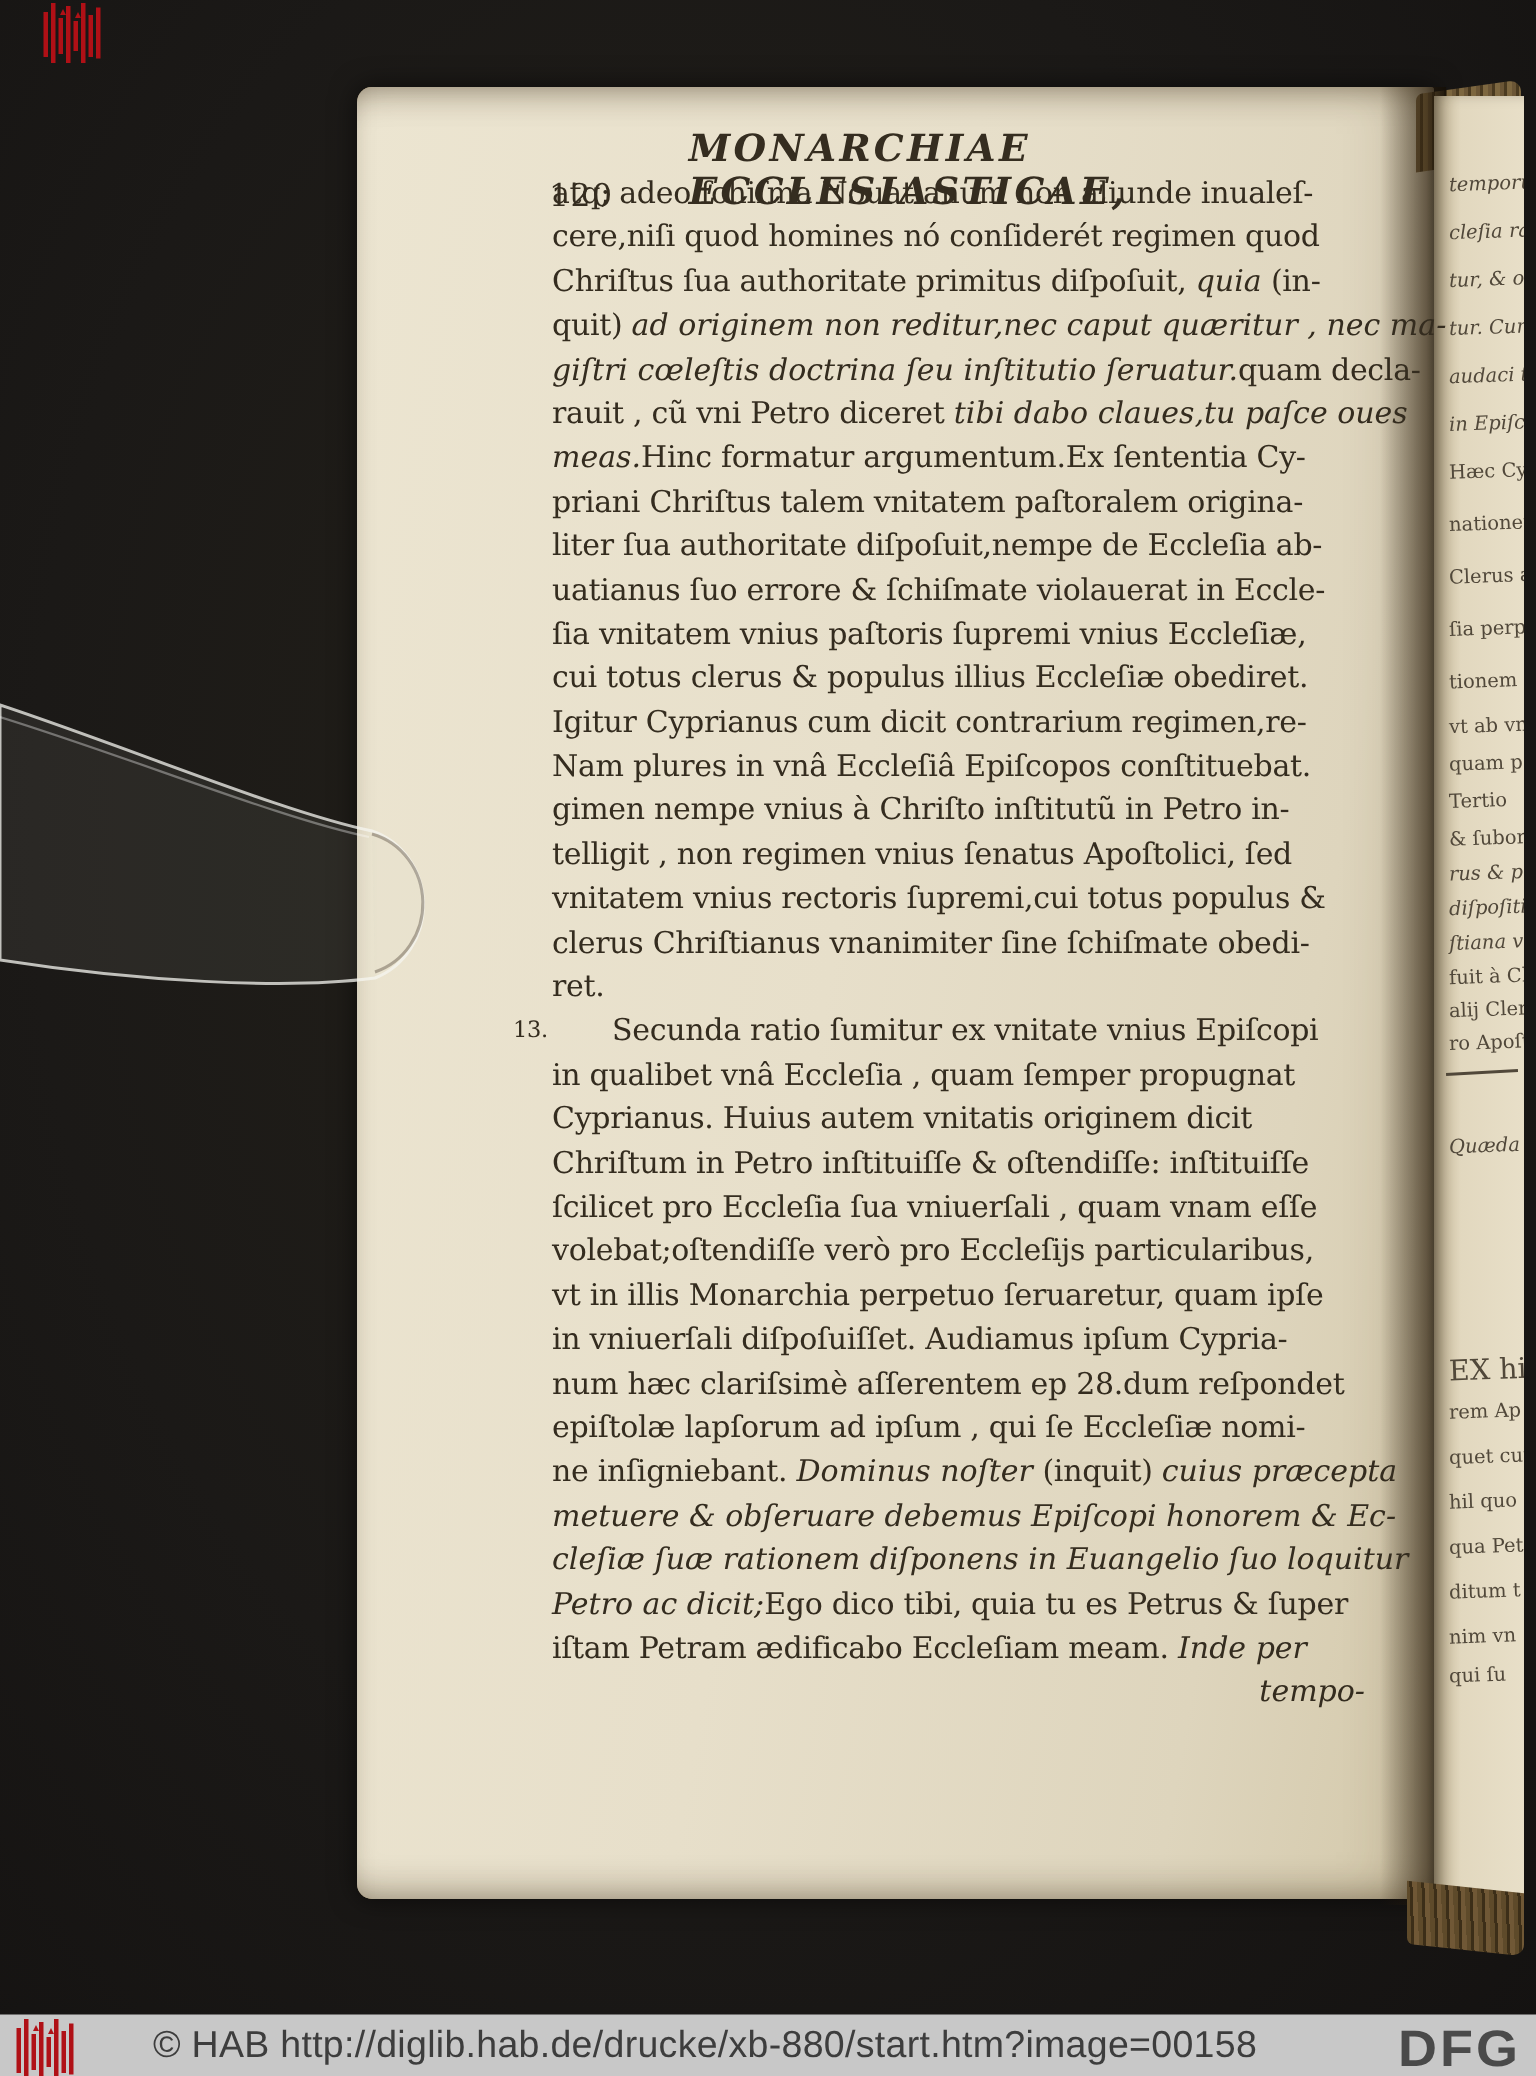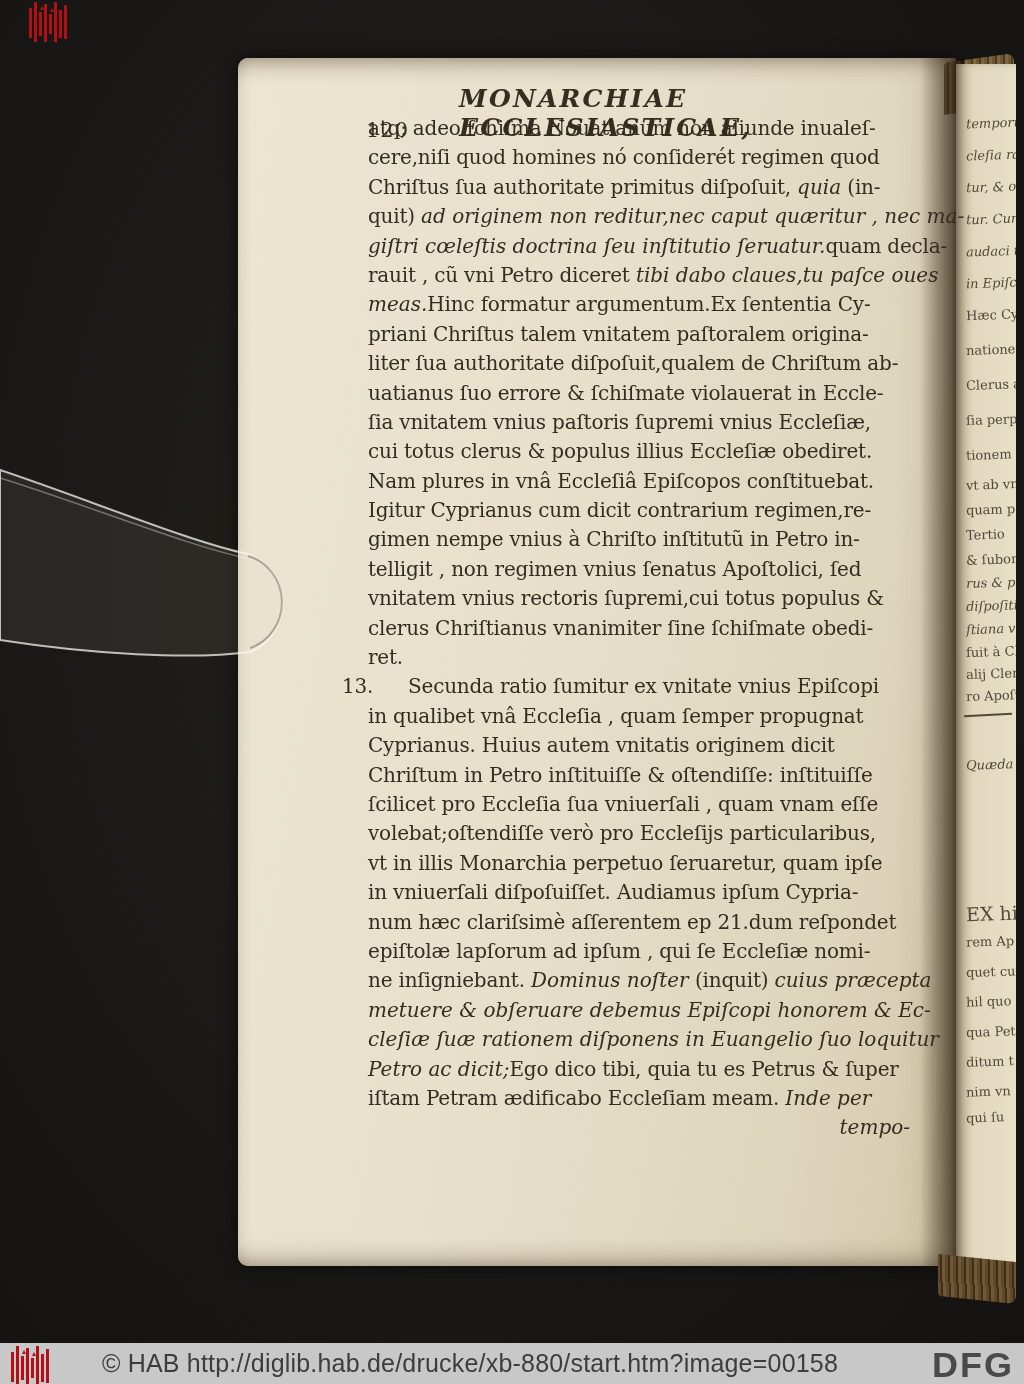--- a/index.html
+++ b/index.html
@@ -30,21 +30,21 @@
   #page-header{position:absolute;left:366px;top:84px;width:556px;display:flex;align-items:flex-end;
     color:#352d20;}
   #page-number{font-size:21px;letter-spacing:1px;}
   #running-title{margin-left:50px;font-style:italic;font-weight:bold;font-size:25px;letter-spacing:2.2px;}
   #text-block{position:absolute;left:368px;top:114px;width:556px;color:#342c1f;}
   #text-block .line{position:relative;height:29.4px;line-height:29.4px;font-size:20px;
     letter-spacing:-0.2px;white-space:nowrap;}
   #text-block .line .it{font-style:italic;letter-spacing:0;text-align:right;}
   #text-block .line.indent{padding-left:40px;}
   #text-block .line.catchword{text-align:right;padding-right:14px;}
-  .margin-num{position:absolute;left:-26px;top:0;font-size:20px;}
+  .margin-num{position:absolute;left:-26px;top:0;font-size:15px;}
   
   #next-page .frag{position:absolute;left:10px;font-size:13px;color:#51483a;white-space:nowrap;
     transform:rotate(-2deg);}
   #next-page .frag.it{font-style:italic;}
   #next-page .frag.big{font-size:19px;}
   #next-page .rule{position:absolute;left:8px;width:48px;height:2px;background:#51483a;transform:rotate(-3deg);}
   
   #glass-rod{position:absolute;left:0;top:438px;width:312px;height:244px;}
   
   #footer-bar{position:absolute;left:0;top:1343px;width:1024px;height:41px;background:#c8c8c8;
@@ -123,40 +123,40 @@
 
   <div id="text-block">
       <div class="line"><span>atq; adeo ſchiſma Nouatianum non aliunde inualeſ-</span></div>
       <div class="line"><span>cere,niſi quod homines nó conſiderét regimen quod</span></div>
       <div class="line"><span>Chriſtus ſua authoritate primitus diſpoſuit, </span><span class="it">quia</span><span> (in-</span></div>
       <div class="line"><span>quit) </span><span class="it">ad originem non reditur,nec caput quæritur , nec ma-</span></div>
       <div class="line"><span class="it">giſtri cœleſtis doctrina ſeu inſtitutio ſeruatur.</span><span>quam decla-</span></div>
       <div class="line"><span>rauit , cũ vni Petro diceret </span><span class="it">tibi dabo claues,tu paſce oues</span></div>
       <div class="line"><span class="it">meas.</span><span>Hinc formatur argumentum.Ex ſententia Cy-</span></div>
       <div class="line"><span>priani Chriſtus talem vnitatem paſtoralem origina-</span></div>
-      <div class="line"><span>liter ſua authoritate diſpoſuit,qualem de Chriſtum ab-</span></div>
+      <div class="line"><span>liter ſua authoritate diſpoſuit,nempe de Eccleſia ab-</span></div>
       <div class="line"><span>uatianus ſuo errore &amp; ſchiſmate violauerat in Eccle-</span></div>
       <div class="line"><span>ſia vnitatem vnius paſtoris ſupremi vnius Eccleſiæ,</span></div>
       <div class="line"><span>cui totus clerus &amp; populus illius Eccleſiæ obediret.</span></div>
+      <div class="line"><span>Igitur Cyprianus cum dicit contrarium regimen,re-</span></div>
       <div class="line"><span>Nam plures in vnâ Eccleſiâ Epiſcopos conſtituebat.</span></div>
-      <div class="line"><span>Igitur Cyprianus cum dicit contrarium regimen,re-</span></div>
       <div class="line"><span>gimen nempe vnius à Chriſto inſtitutũ in Petro in-</span></div>
       <div class="line"><span>telligit , non regimen vnius ſenatus Apoſtolici, ſed</span></div>
       <div class="line"><span>vnitatem vnius rectoris ſupremi,cui totus populus &amp;</span></div>
       <div class="line"><span>clerus Chriſtianus vnanimiter ſine ſchiſmate obedi-</span></div>
       <div class="line"><span>ret.</span></div>
       <div class="line indent"><span class="margin-num">13.</span><span>Secunda ratio ſumitur ex vnitate vnius Epiſcopi</span></div>
       <div class="line"><span>in qualibet vnâ Eccleſia , quam ſemper propugnat</span></div>
       <div class="line"><span>Cyprianus.  Huius autem vnitatis originem dicit</span></div>
       <div class="line"><span>Chriſtum in Petro inſtituiſſe &amp; oſtendiſſe: inſtituiſſe</span></div>
       <div class="line"><span>ſcilicet pro Eccleſia ſua vniuerſali , quam vnam eſſe</span></div>
       <div class="line"><span>volebat;oſtendiſſe verò pro Eccleſijs particularibus,</span></div>
       <div class="line"><span>vt in illis Monarchia perpetuo ſeruaretur, quam ipſe</span></div>
       <div class="line"><span>in vniuerſali diſpoſuiſſet. Audiamus ipſum  Cypria-</span></div>
-      <div class="line"><span>num hæc clariſsimè aſſerentem ep 21.dum reſpondet</span></div>
+      <div class="line"><span>num hæc clariſsimè aſſerentem ep 28.dum reſpondet</span></div>
       <div class="line"><span>epiſtolæ lapſorum ad ipſum , qui ſe Eccleſiæ  nomi-</span></div>
       <div class="line"><span>ne inſigniebant. </span><span class="it">Dominus noſter </span><span>(inquit) </span><span class="it">cuius præcepta</span></div>
       <div class="line"><span class="it">metuere &amp; obſeruare debemus Epiſcopi honorem &amp; Ec-</span></div>
       <div class="line"><span class="it">cleſiæ ſuæ rationem diſponens in Euangelio ſuo loquitur</span></div>
       <div class="line"><span class="it">Petro ac dicit;</span><span>Ego dico tibi, quia tu es Petrus &amp; ſuper</span></div>
       <div class="line"><span>iſtam Petram ædificabo Eccleſiam meam. </span><span class="it">Inde per</span></div>
       <div class="line catchword"><span class="it">tempo-</span></div>
     </div>
 
   <svg id="glass-rod" viewBox="0 0 312 244">

